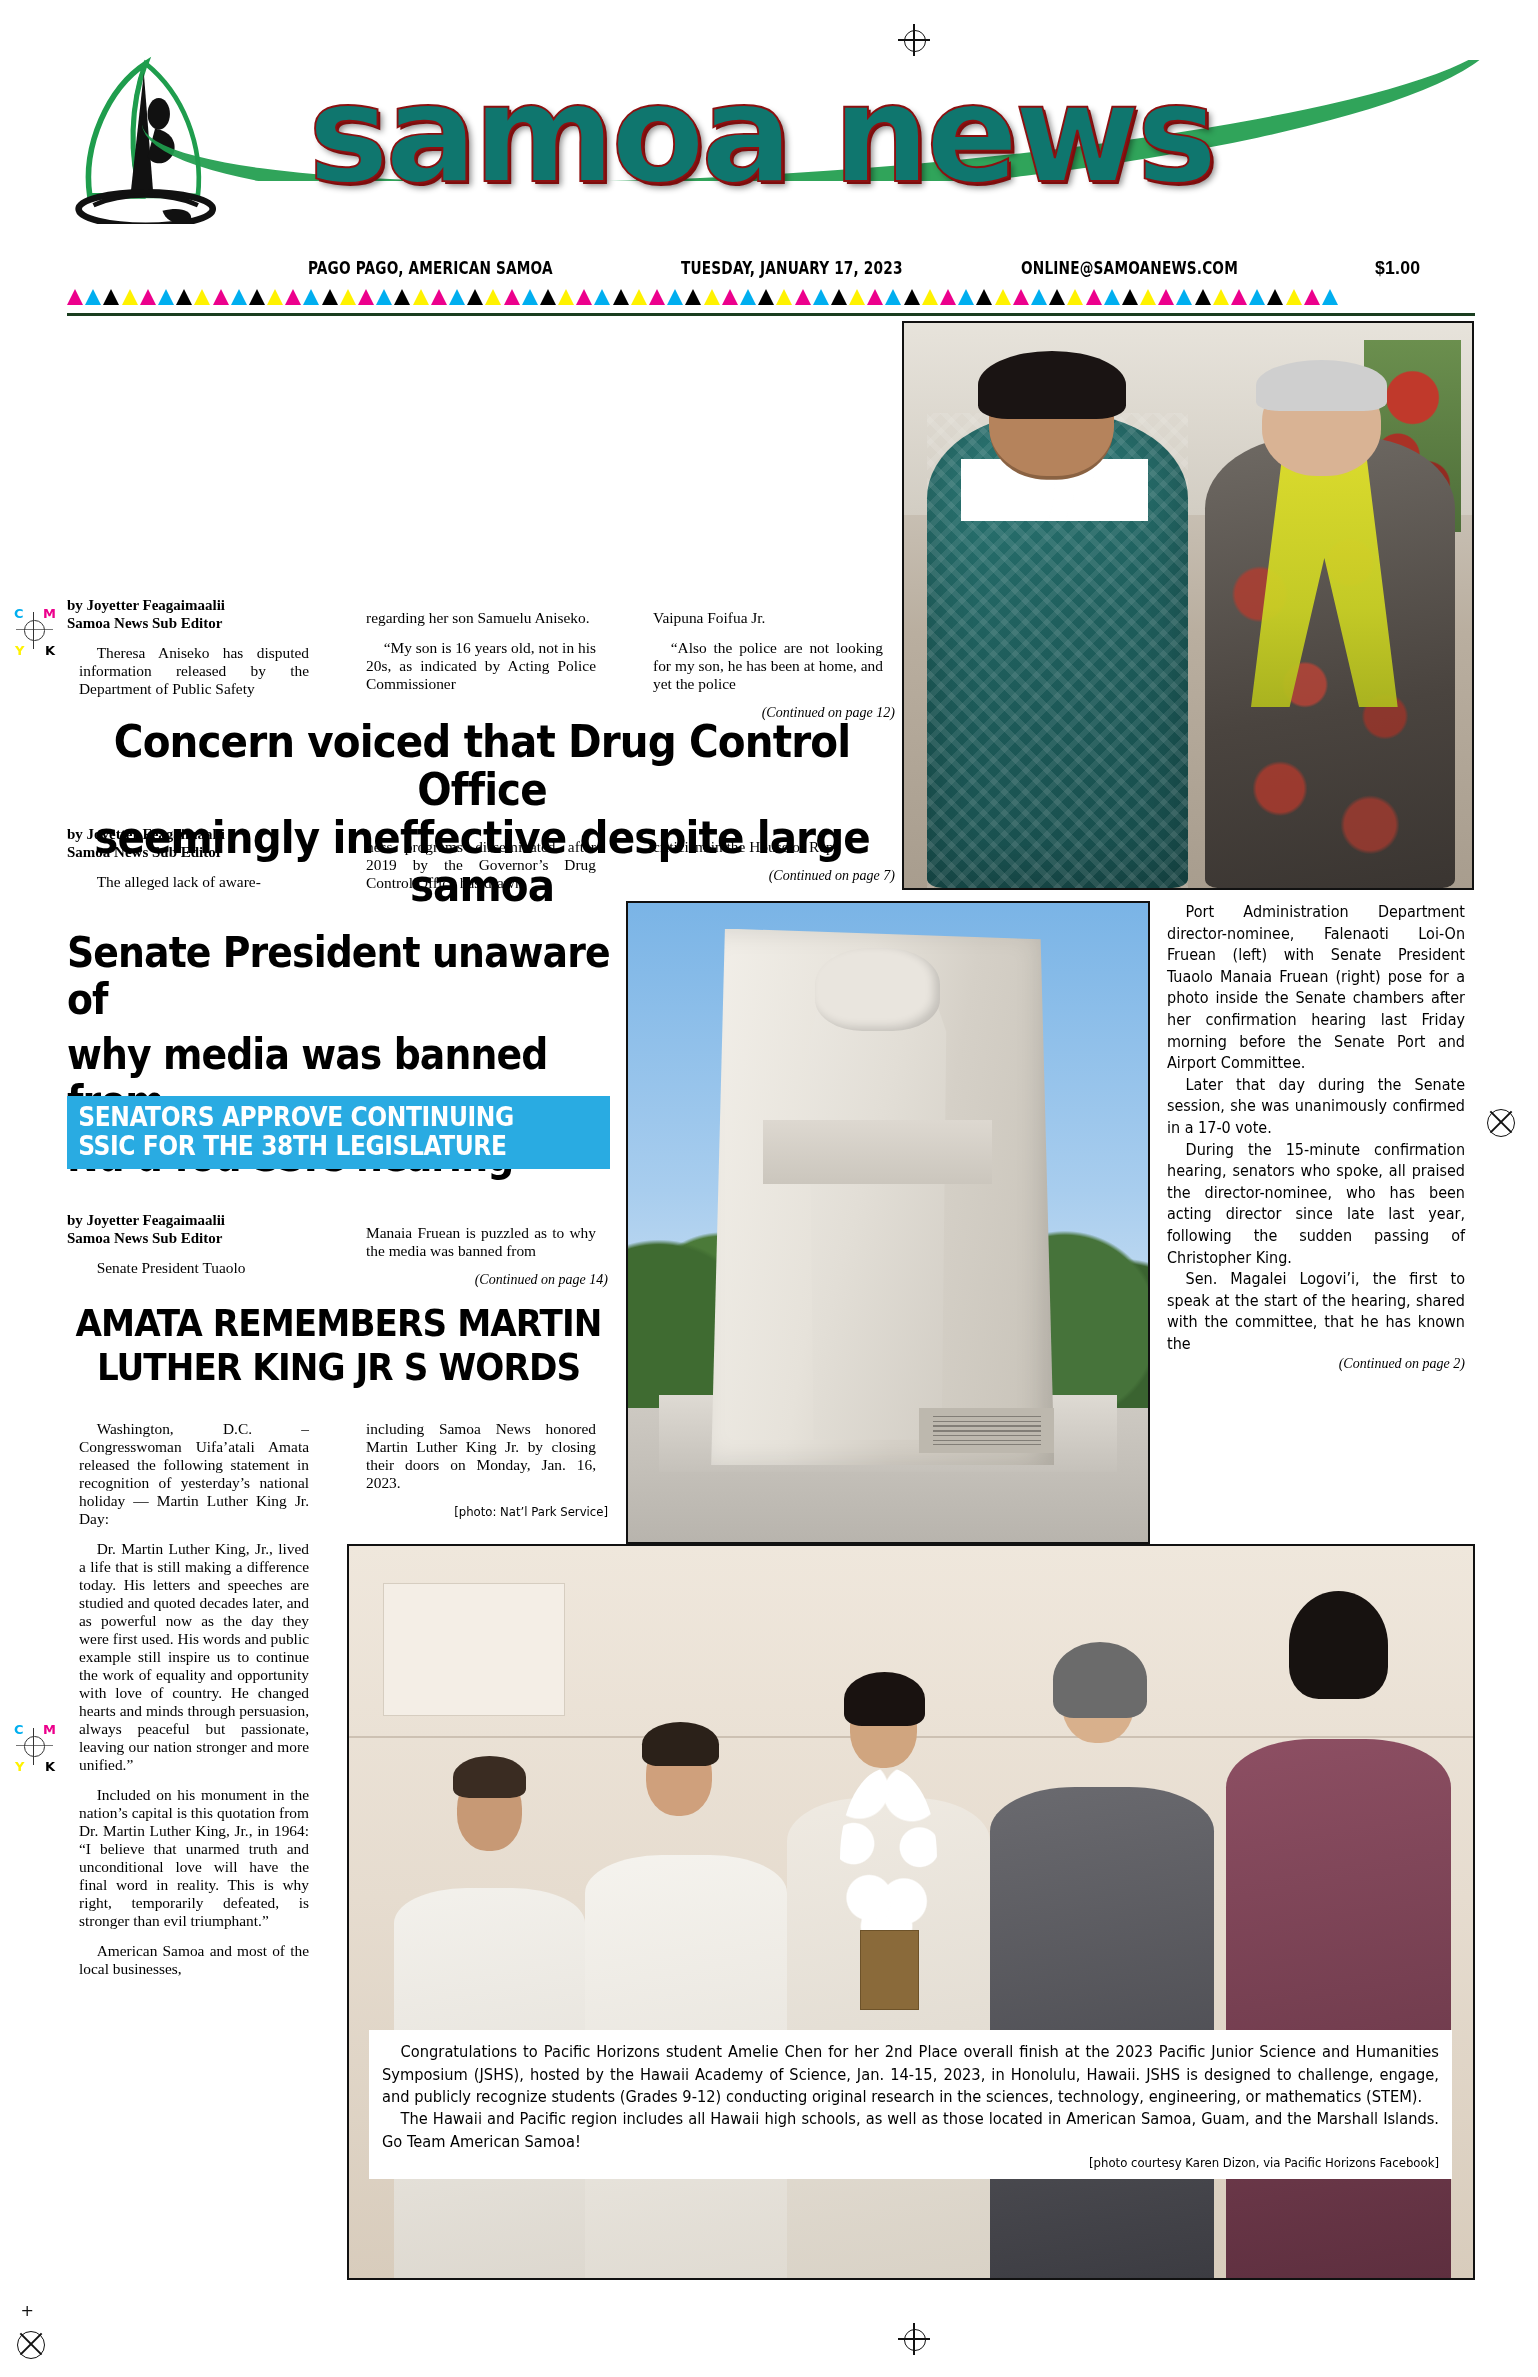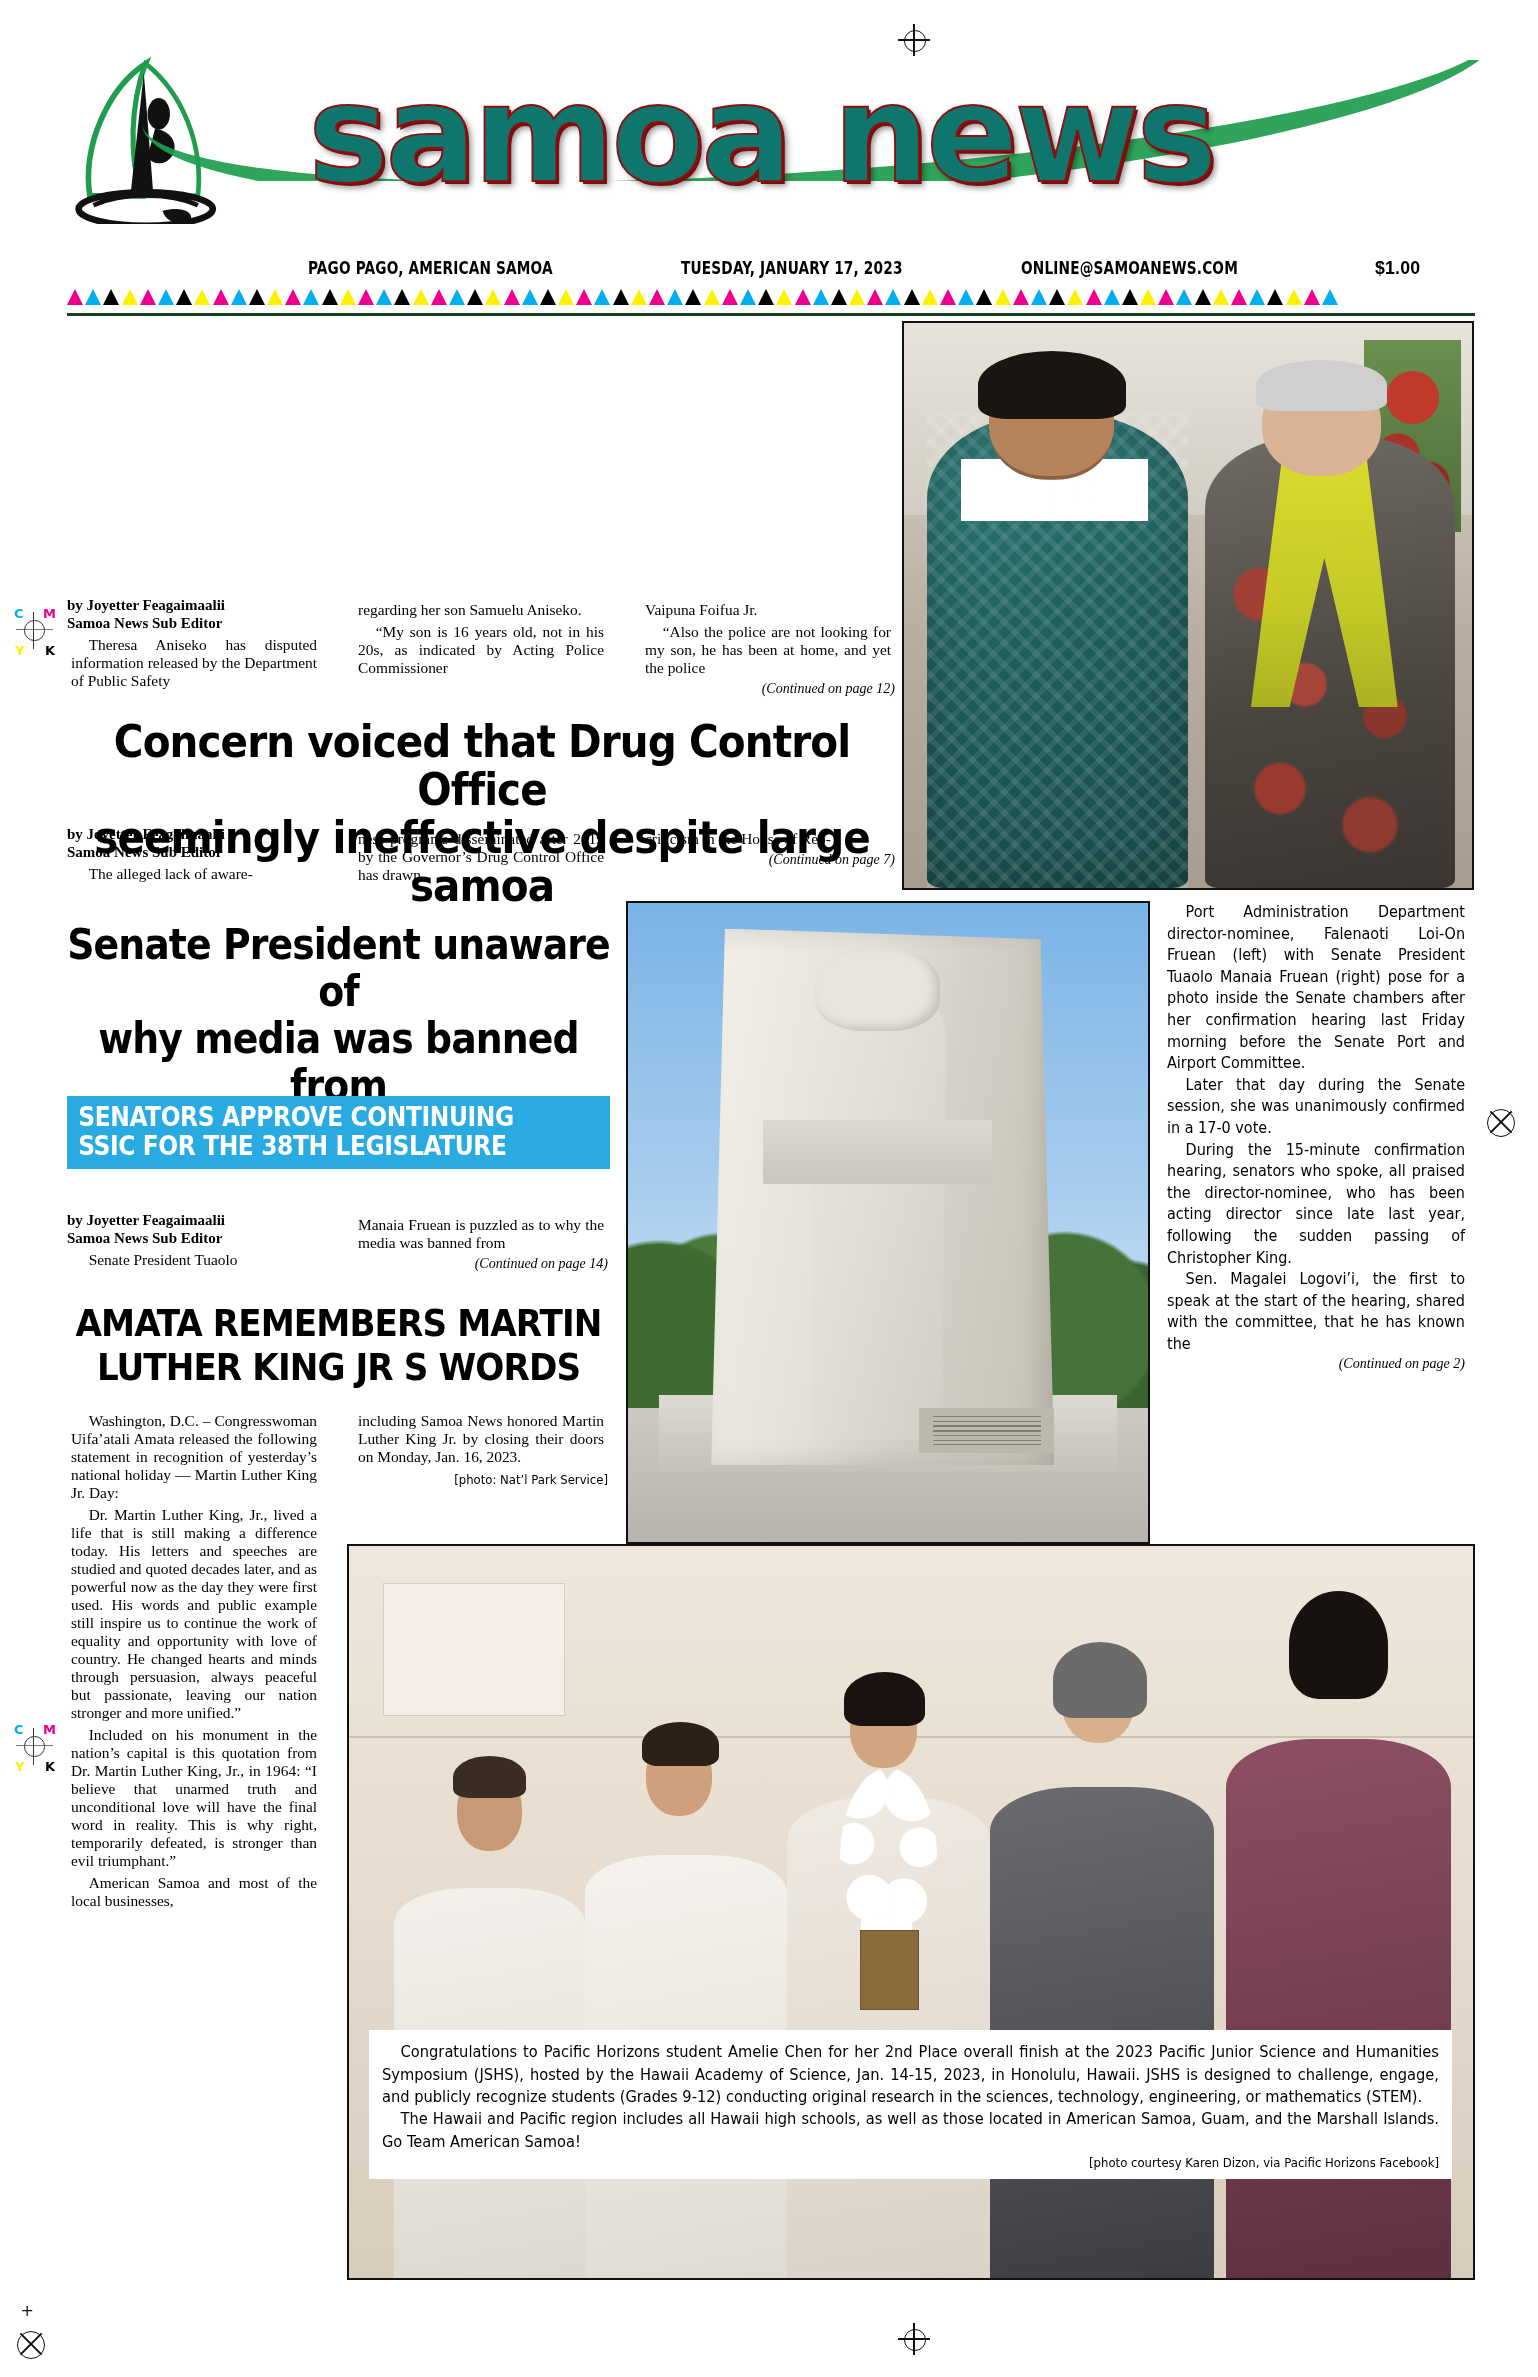--- a/index.html
+++ b/index.html
@@ -48,39 +48,39 @@
   .tristrip{position:absolute;left:67px;top:289px;width:1408px;height:18.6px;display:flex;align-items:flex-start;}
   .tri{width:0;height:0;border-left:8.4px solid transparent;border-right:8.4px solid transparent;border-bottom:16px solid #000;margin-right:2.2px;}
 
   .rule-top{position:absolute;left:67px;top:313px;width:1408px;height:2.8px;background:#1a3d1f;}
 
   
   .hl{font-family:"DejaVu Sans Condensed","DejaVu Sans",sans-serif;font-weight:bold;color:#000;
       letter-spacing:-0.9px;line-height:1.0;}
   .body{font-family:"Liberation Serif",serif;font-size:15.4px;line-height:18px;text-align:justify;
       -moz-text-align-last:left;text-align-last:left;hyphens:auto;}
-  .body p{margin:4px;text-indent:17.7px;}
+  .body p{margin:12px;text-indent:17.7px;}
   .byline{font-family:"Liberation Serif",serif;font-weight:bold;font-size:15px;line-height:17.7px;}
   .jump{font-family:"Liberation Serif",serif;font-style:italic;font-size:14px;text-align:right;}
 
   
   .s1-head{position:absolute;left:67px;top:321px;width:830px;}
   .s1-head div{font-size:59px;line-height:62px;text-align:right;}
   .s1-cols{position:absolute;left:67px;top:597px;width:830px;height:112px;}
   .col{position:absolute;top:0;width:254px;}
   .c1{left:0;} .c2{left:287px;} .c3{left:574px;}
 
   
   .s2-head{position:absolute;left:67px;top:718px;width:830px;}
   .s2-head div{font-size:45px;line-height:48px;text-align:center;}
   .s2-cols{position:absolute;left:67px;top:826px;width:830px;height:84px;}
 
   
   .s3-head{position:absolute;left:67px;top:921px;width:543px;}
-  .s3-head div{font-size:42px;line-height:47px;text-align:center;}
+  .s3-head div{font-size:42px;line-height:47px;margin-top:8px;}
   .bluebar{position:absolute;left:67px;top:1096px;width:543px;background:#29ABE2;padding:6.5px 11.2px 8.4px 11.2px;box-sizing:border-box;}
   .bluebar div{font-family:"DejaVu Sans Condensed","DejaVu Sans",sans-serif;font-weight:bold;color:#fff;
       font-size:26px;line-height:29px;letter-spacing:-0.4px;}
   .s3-cols{position:absolute;left:67px;top:1212px;width:543px;height:84px;}
   .s3col{position:absolute;top:0;width:254px;}
 
   
   .s4-head{position:absolute;left:67px;top:1301px;width:543px;}
   .s4-head div{font-size:38px;line-height:44px;text-align:center;}
   .s4-left{position:absolute;left:67px;top:1408px;width:254px;}

